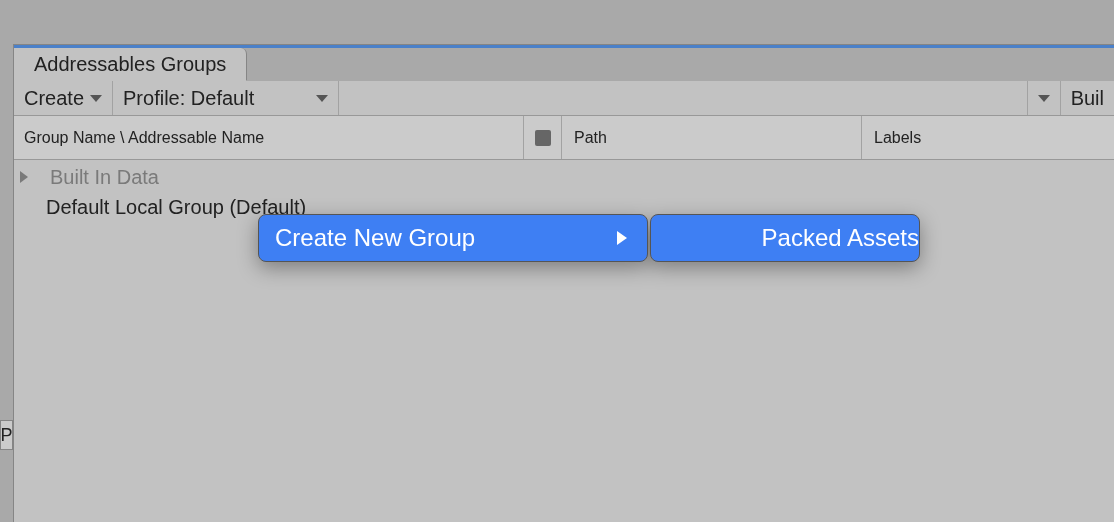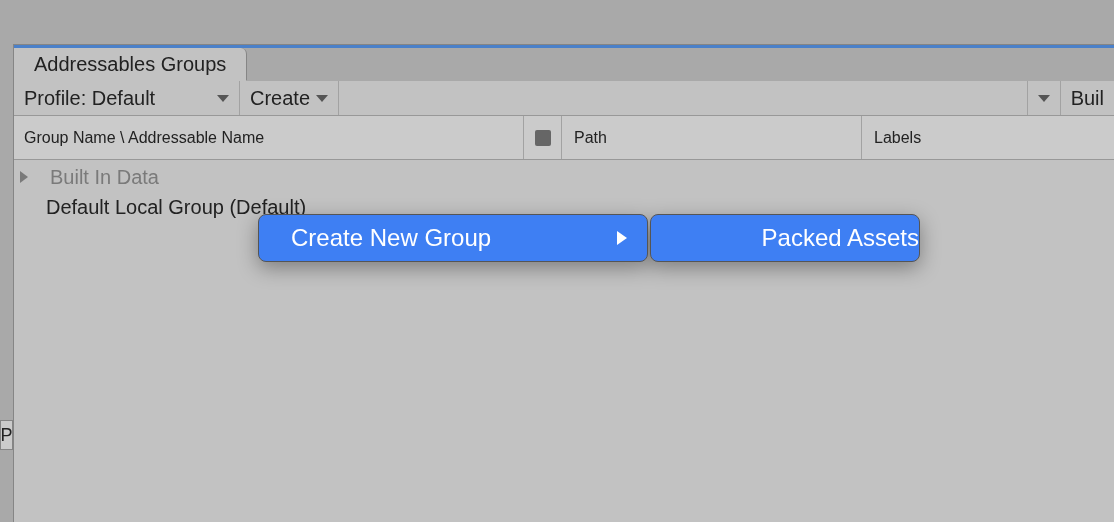--- a/index.html
+++ b/index.html
@@ -117,21 +117,21 @@
       font-size: 24px;
       height: 48px;
       display: flex;
       align-items: center;
       justify-content: flex-end;
       border: 1px solid #555;
       border-radius: 8px;
       cursor: pointer;
       position: relative;
     }
-    .menu-item.first { width: 390px; padding-left: 32px; justify-content: flex-start; }
+    .menu-item.first { width: 390px; padding-left: 16px; justify-content: flex-start; }
     .menu-item.second { width: 270px; margin-left: 2px; }
     .submenu-arrow {
       position: absolute;
       right: 20px;
       width: 0; height: 0;
       border-top: 7px solid transparent;
       border-bottom: 7px solid transparent;
       border-left: 10px solid #fff;
     }
     .left-stub {
@@ -160,27 +160,27 @@
 
 <div class="window">
 
   <div class="tab-bar">
     <div class="tab">
       <span>Addressables Groups</span>
     </div>
   </div>
 
   <div class="toolbar">
+    <div class="toolbar-btn">
+      <span>Create</span>
+      <span class="dropdown-arrow"></span>
+    </div>
     <div class="toolbar-btn" style="width:226px">
       <span>Profile: Default</span>
       <span class="dropdown-arrow" style="margin-left:auto"></span>
-    </div>
-    <div class="toolbar-btn">
-      <span>Create</span>
-      <span class="dropdown-arrow"></span>
     </div>
     <div class="toolbar-spacer"></div>
     <div class="toolbar-btn">
       <span class="dropdown-arrow"></span>
     </div>
     <div class="toolbar-btn" style="border-right:none">
       <span>Buil</span>
     </div>
   </div>
 

